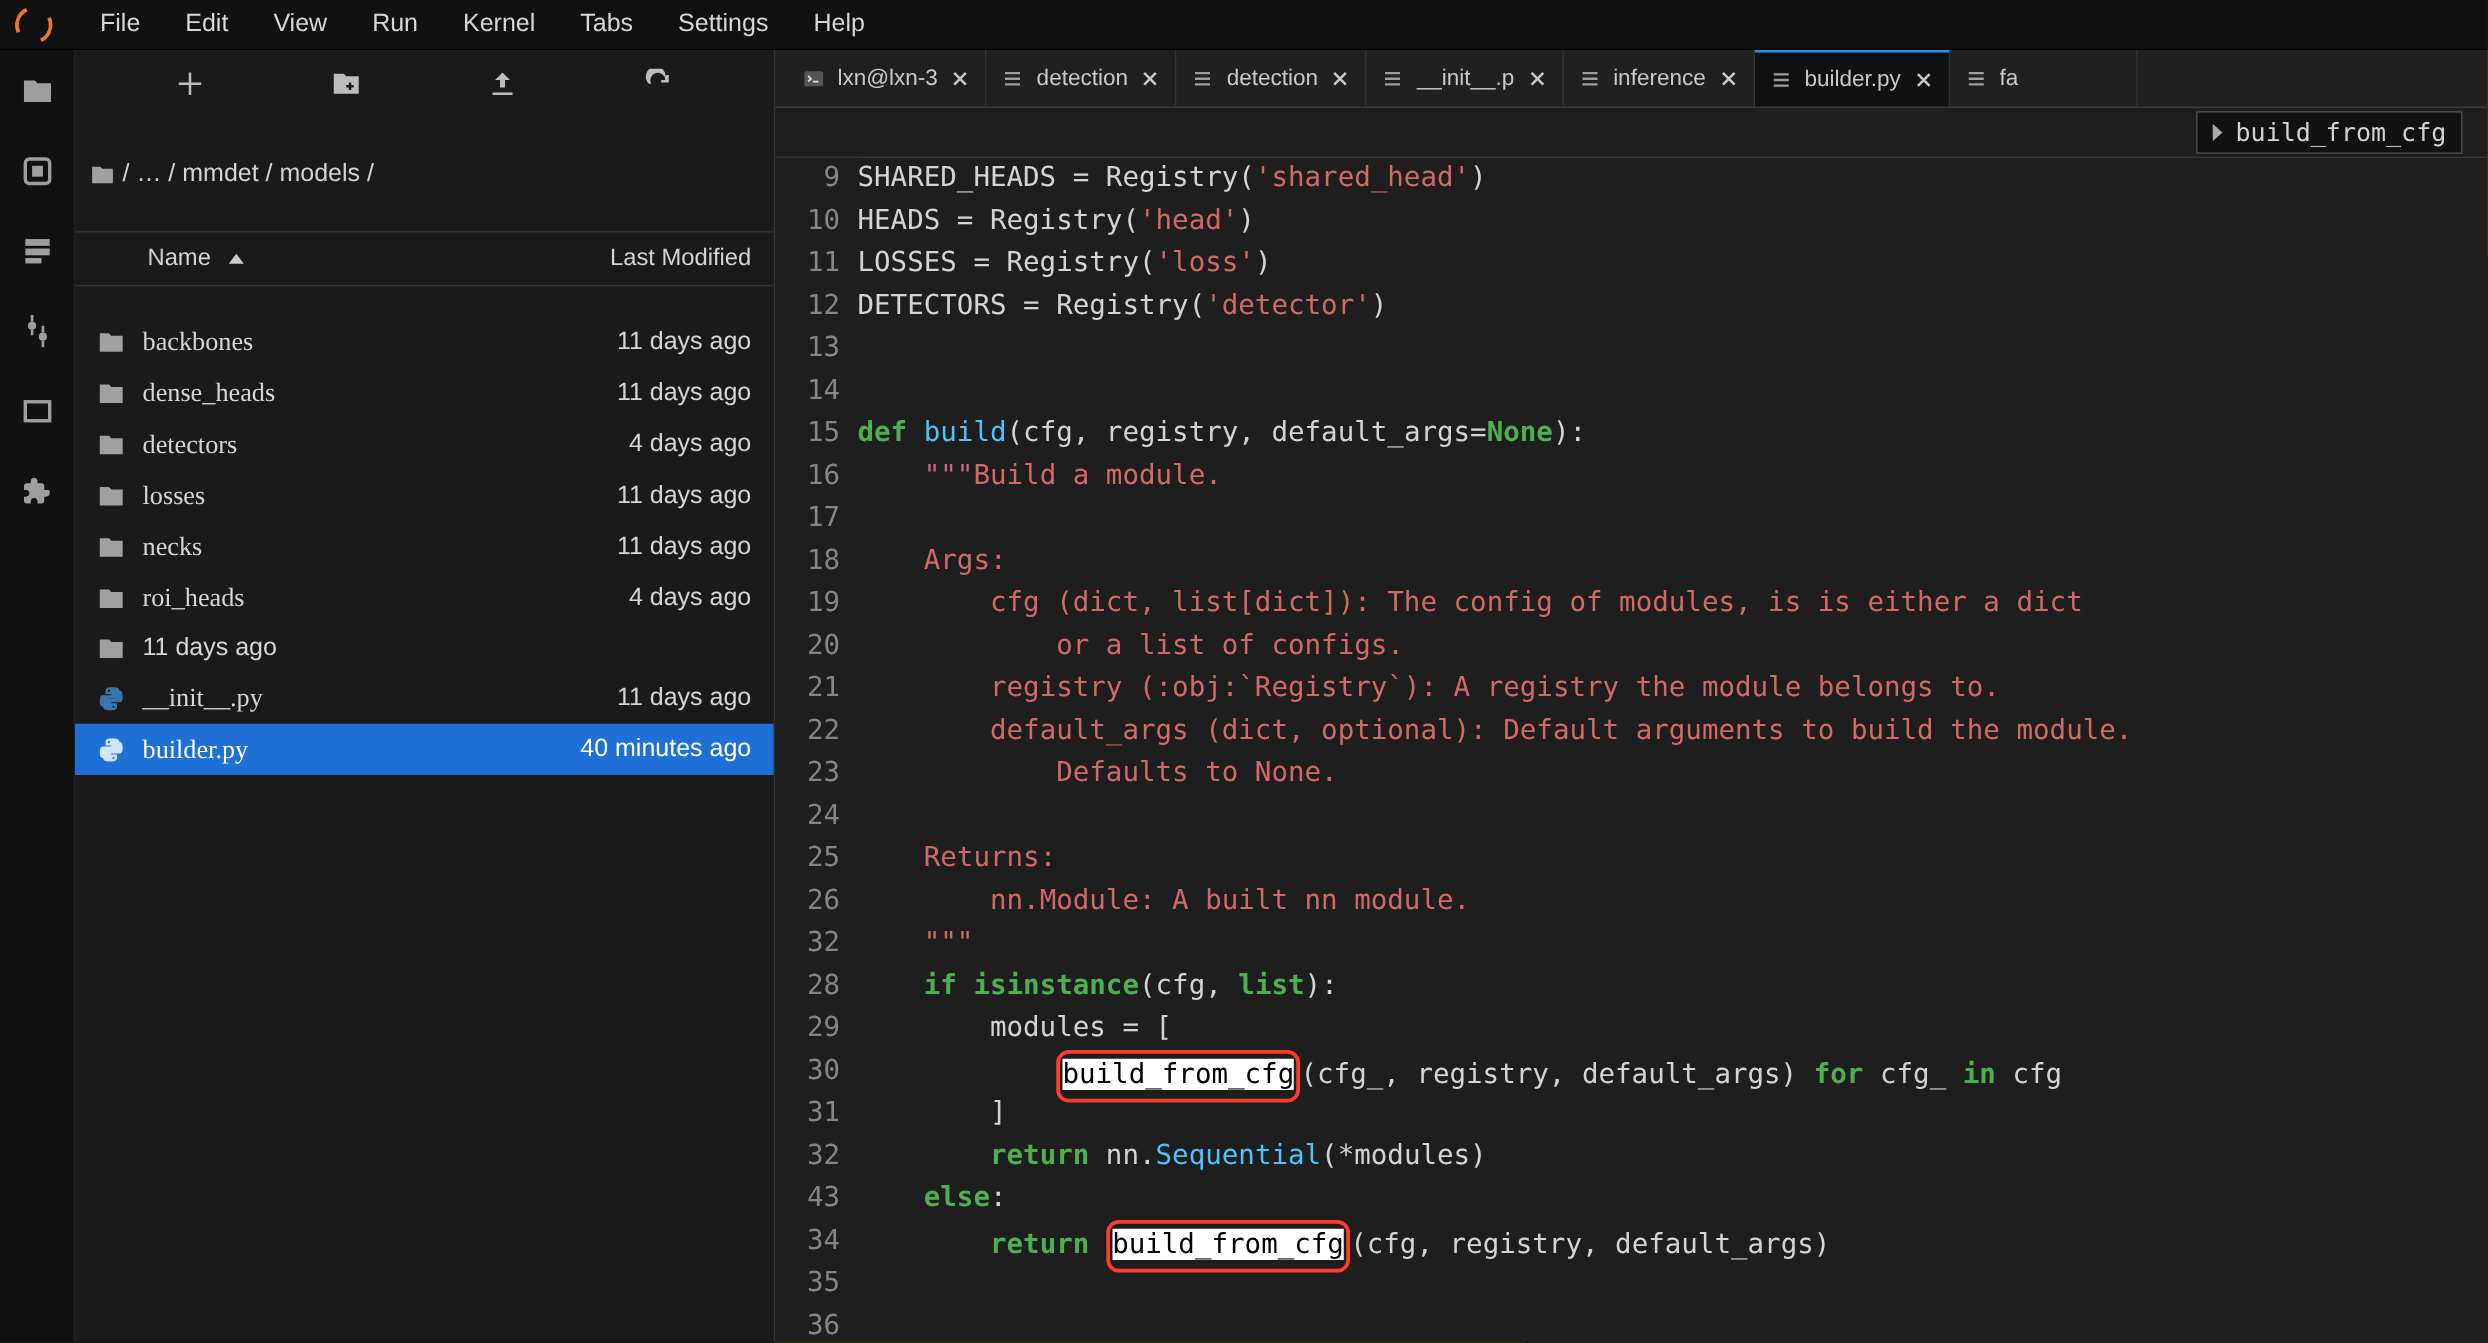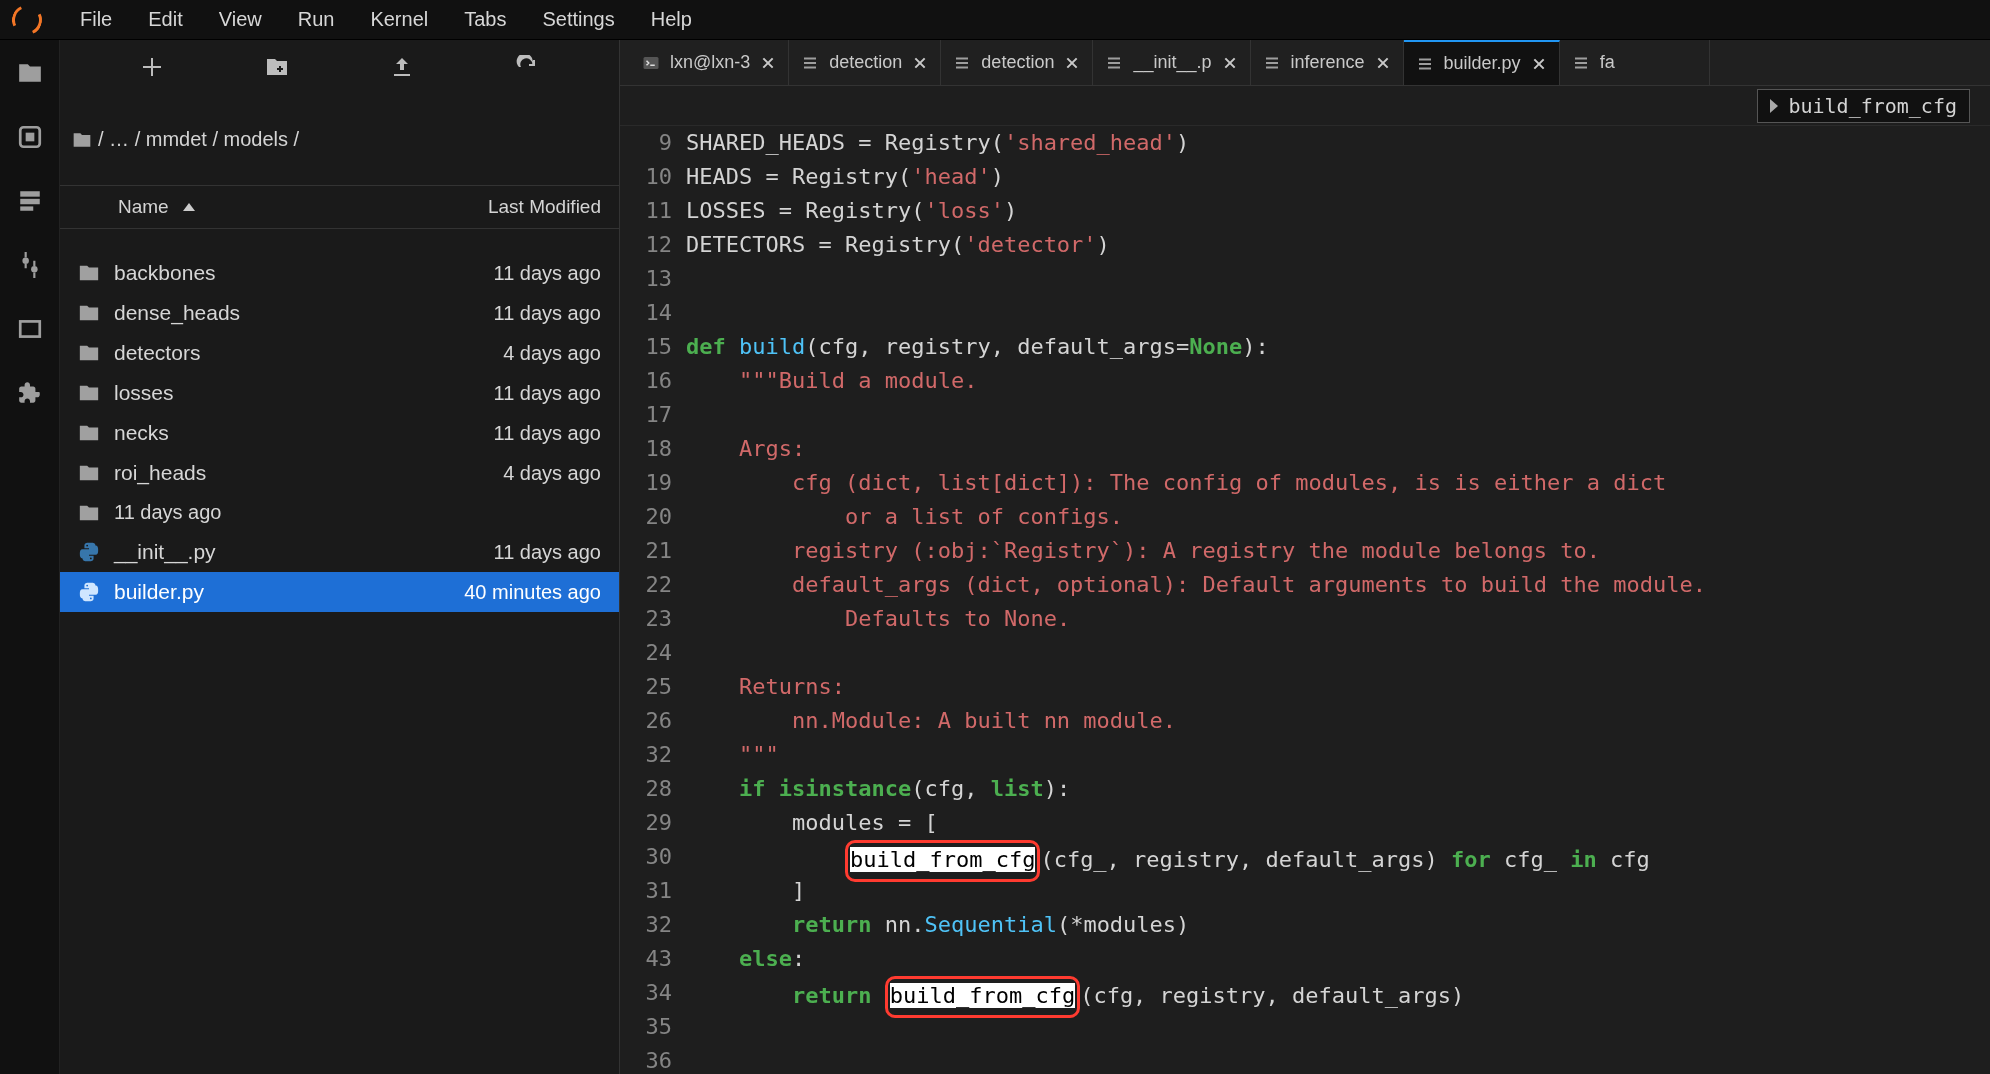--- a/index.html
+++ b/index.html
@@ -100,21 +100,21 @@
   align-items: center;
   padding: 8px 18px;
   font-size: 21px;
   color: #d6d6d6;
   cursor: pointer;
 }
 .file-row.selected { background: #1e6fd6; color: #fff; }
 .file-ico { width: 22px; height: 22px; margin-right: 14px; fill: #a0a0a0; }
 .file-ico.py { fill: #3776ab; }
 .file-row.selected .file-ico { fill: #cfe6ff; }
-.file-name { flex: 1; }
+.file-name { flex: 1; font-family: Liberation Serif, serif; }
 .file-mod { font-size: 20px; }
 
 
 .editor-area { flex: 1; display: flex; flex-direction: column; background: #fde047; overflow: hidden; }
 .tabbar {
   height: 46px;
   display: flex;
   align-items: stretch;
   background: #202020;
   border-bottom: 1px solid #333;

